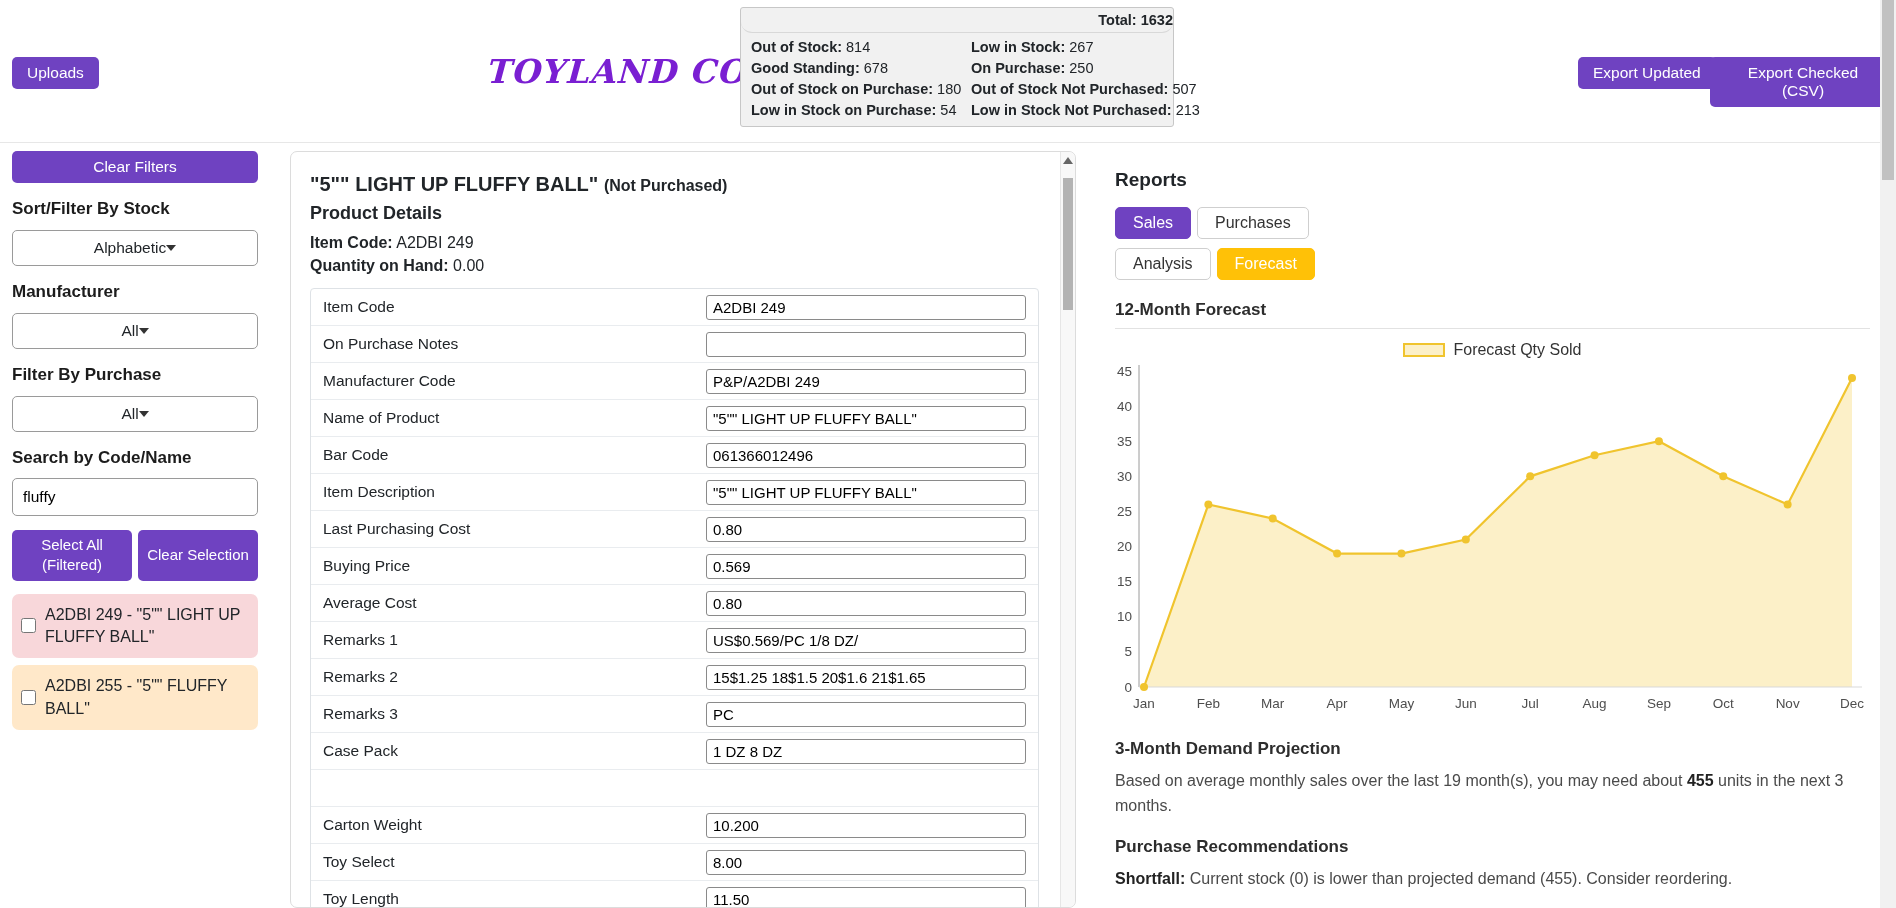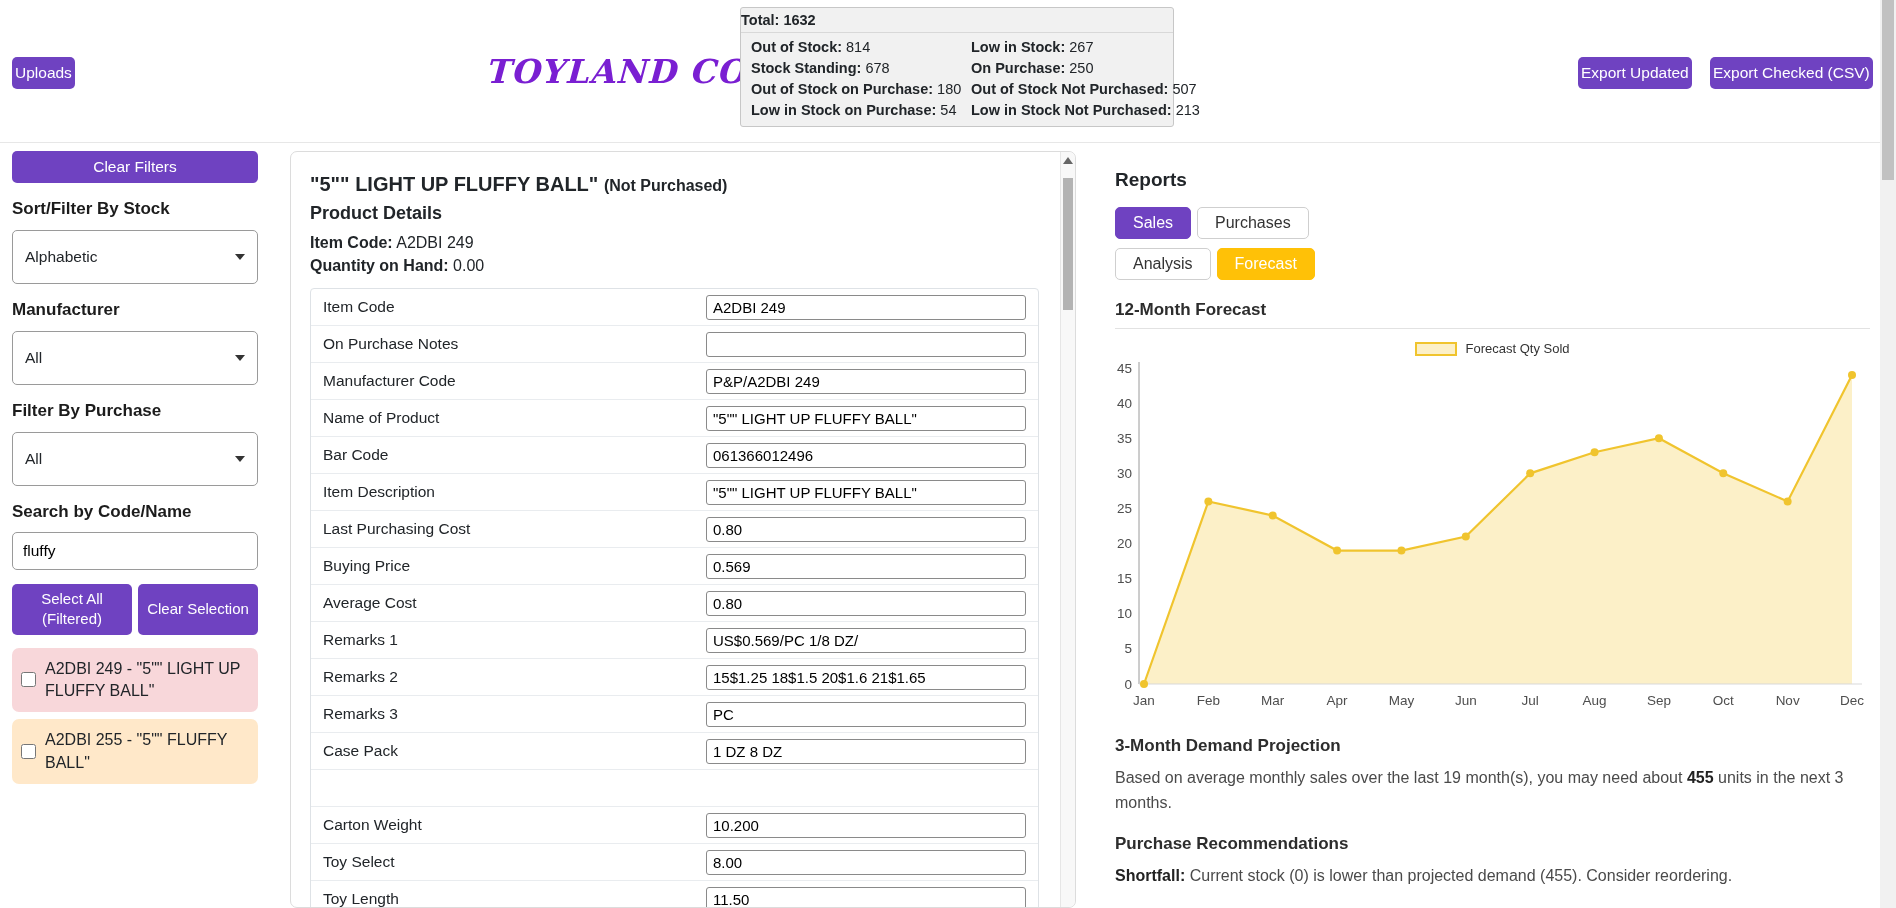--- a/index.html
+++ b/index.html
@@ -15,55 +15,56 @@
   input { font-family:inherit; }
   .b { font-weight:bold; }
 
   
   .header {
     position:absolute; top:0; left:0; width:100%; height:143px;
     background:#fff; border-bottom:1px solid #e7e7e7;
   }
   .btn.purple {
     background:#6f42c1; color:#fff; border:none; border-radius:5px;
-    font-size:15.5px; padding:7px 3px;
+    font-size:15.5px; padding:7px 15px;
   }
   .uploads { position:absolute; left:12px; top:57px; }
   .company {
     position:absolute; left:488px; top:52px;
     font-family:"DejaVu Serif", serif; font-style:italic; font-weight:bold;
     font-size:33px; color:#7a1fd2; letter-spacing:1px; transform:skewX(-4deg);
     white-space:nowrap;
   }
   .stats {
     position:absolute; left:740px; top:7px; width:434px;
     background:#f1f1f1; border:1px solid #c7c7c7; border-radius:3px;
     font-size:14.5px;
   }
   .stats-head {
-    text-align:left; padding:4px 0; border-bottom:1px solid #d8d8d8;
+    text-align:right; padding:4px 0; border-bottom:1px solid #d8d8d8;
     font-weight:bold;
+    border-radius:11px;
   }
   .stats-grid {
     display:grid; grid-template-columns:216px 1fr;
     padding:6px 10px 8px; row-gap:5px; column-gap:4px; white-space:nowrap;
   }
   .stat-label { font-weight:bold; }
   .exp-upd { position:absolute; left:1578px; top:57px; }
   .exp-chk { position:absolute; left:1710px; top:57px; }
 
   
   .sidebar { position:absolute; left:12px; top:151px; width:246px; }
   .w100 { width:100%; }
   .clear-filters { padding:6px 0; font-size:15px; border-radius:6px; }
   .side-label { font-weight:bold; font-size:17px; color:#1c1c1c; margin-top:16px; }
   .select {
-    margin-top:11px; width:100%; height:54px; border:1px solid #9a9a9a;
+    margin-top:11px; width:100%; height:36px; border:1px solid #9a9a9a;
     border-radius:5px; background:#fff; display:flex; align-items:center;
-    justify-content:space-between; padding:0 12px; font-size:15.5px; cursor:pointer;
+    justify-content:center; padding:0 12px; font-size:15.5px; cursor:pointer;
   }
   .caret {
     width:0; height:0; border-left:5px solid transparent;
     border-right:5px solid transparent; border-top:6px solid #333;
   }
   .search {
     margin-top:10px; width:100%; height:38px; border:1px solid #9a9a9a;
     border-radius:5px; padding:0 10px; font-size:15.5px;
   }
   .side-btns { display:flex; gap:6px; margin-top:14px; }
@@ -124,21 +125,21 @@
     font-size:16px; padding:6px 17px; border-radius:5px;
     border:1px solid #cfcfcf; background:#fff; color:#333;
   }
   .tab-active { background:#6f42c1; border-color:#6f42c1; color:#fff; }
   .tab-amber { background:#ffc107; border-color:#ffc107; color:#fff; }
   .section-h { font-size:17px; font-weight:bold; color:#2d2d2d; margin-top:18px; }
   .forecast-h { margin-top:20px; }
   .rule { border:none; border-top:1px solid #e2e2e2; margin-top:8px; }
   .legend {
     display:flex; justify-content:center; align-items:center; gap:8px;
-    margin-top:12px; font-size:13px; color:#333;
+    margin-top:12px; font-size:16px; color:#333;
   }
   .legend-swatch {
     width:42px; height:14px; background:#fcf0c8; border:2px solid #f0c42e;
     display:inline-block;
   }
   .chart { margin-top:2px; display:block; }
   .tick { font-size:13.5px; fill:#4e4e4e; font-family:"Liberation Sans", sans-serif; }
   .para { font-size:16px; color:#4a4a4a; line-height:1.55; margin-top:10px; }
   .para .dark { color:#222; }
 
@@ -159,21 +160,21 @@
     <div class="company">TOYLAND COMPANY</div>
 
     <div class="stats">
       <div class="stats-head">
         <span class="b">Total:</span>
         <span class="b">1632</span>
       </div>
       <div class="stats-grid">
           <div><span class="stat-label">Out of Stock:</span><span> 814</span></div>
           <div><span class="stat-label">Low in Stock:</span><span> 267</span></div>
-          <div><span class="stat-label">Stock Standing:</span><span> 678</span></div>
+          <div><span class="stat-label">Good Standing:</span><span> 678</span></div>
           <div><span class="stat-label">On Purchase:</span><span> 250</span></div>
           <div><span class="stat-label">Out of Stock on Purchase:</span><span> 180</span></div>
           <div><span class="stat-label">Out of Stock Not Purchased:</span><span> 507</span></div>
           <div><span class="stat-label">Low in Stock on Purchase:</span><span> 54</span></div>
           <div><span class="stat-label">Low in Stock Not Purchased:</span><span> 213</span></div>
         </div>
     </div>
 
     <button class="btn purple exp-upd">Export Updated</button>
     <button class="btn purple exp-chk">Export Checked (CSV)</button>

